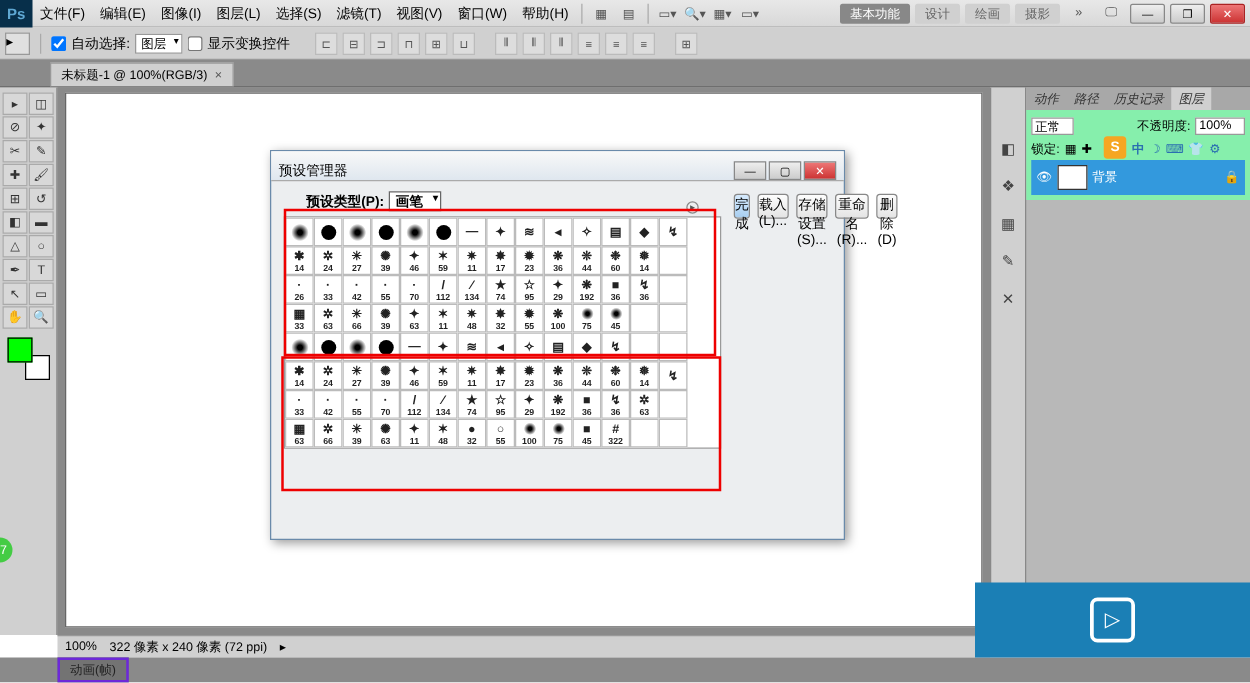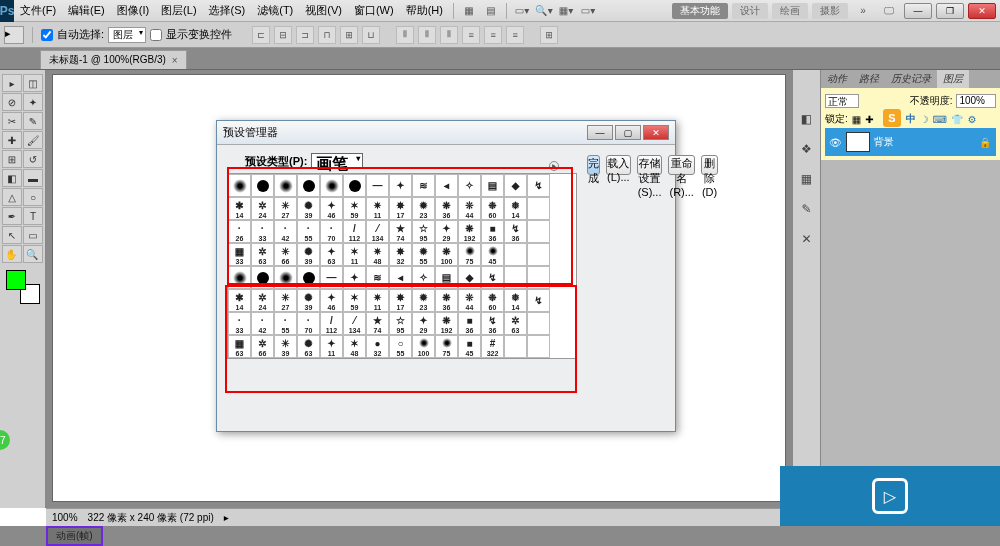--- a/index.html
+++ b/index.html
@@ -1,20 +1,20 @@
 <!DOCTYPE html>
 <html><head>
 <meta charset="utf-8">
 <style>
 * { box-sizing: border-box; margin: 0; padding: 0; font-family: "Microsoft YaHei", Arial, sans-serif; }
 body { width: 1000px; height: 546px; background: #fff; overflow: hidden; position: relative; }
 
 
 .menubar { height: 22px; background: linear-gradient(#e8e8e8,#d8d8d8); display: flex; align-items: center; font-size: 11px; border-bottom: 1px solid #aaa; }
-.ps-logo { width: 14px; height: 22px; background: #072f4a; color: #5fa8d3; display: flex; align-items: center; justify-content: center; font-weight: bold; font-size: 12px; }
+.ps-logo { width: 26px; height: 22px; background: #072f4a; color: #5fa8d3; display: flex; align-items: center; justify-content: center; font-weight: bold; font-size: 12px; }
 .menu-item { padding: 0 6px; cursor: pointer; }
 .menu-sep { width: 1px; height: 16px; background: #aaa; margin: 0 4px; }
 .menu-icon { width: 18px; height: 16px; margin: 0 2px; display: inline-flex; align-items: center; justify-content: center; font-size: 10px; color: #555; }
 .menu-right { margin-left: auto; display: flex; align-items: center; gap: 4px; padding-right: 4px; }
 .pill { background: #888; color: #fff; padding: 1px 8px; font-size: 10px; border-radius: 2px; }
 .pill.light { background: #d0d0d0; color: #666; }
 .winbtn { width: 28px; height: 16px; border: 1px solid #888; background: linear-gradient(#eee,#ccc); border-radius: 2px; font-size: 9px; display: flex; align-items: center; justify-content: center; }
 .winbtn.close { background: linear-gradient(#e77,#c33); color: #fff; border-color: #a22; }
 
 
@@ -44,41 +44,41 @@
 
 
 .right-col { width: 28px; background: #d0d0d0; border-left: 1px solid #888; display: flex; flex-direction: column; align-items: center; padding-top: 40px; gap: 12px; }
 .right-icon { width: 20px; height: 18px; font-size: 12px; color: #444; display: flex; align-items: center; justify-content: center; cursor: pointer; }
 
 
 .panels { width: 180px; background: #b8b8b8; border-left: 1px solid #888; display: flex; flex-direction: column; }
 .panel-tabs { display: flex; height: 18px; background: #a8a8a8; font-size: 10px; }
 .ptab { padding: 2px 6px; cursor: pointer; color: #333; font-style: italic; }
 .ptab.active { background: #d0d0d0; }
-.panel-body { background: #fef9c3; padding: 4px; font-size: 10px; text-align: right; }
+.panel-body { background: #86efac; padding: 4px; font-size: 10px; text-align: right; }
 .panel-row { display: flex; align-items: center; gap: 4px; height: 18px; }
 .sel-small { border: 1px solid #999; background: #fff; padding: 0 10px 0 2px; font-size: 10px; height: 14px; }
 .layer-row { background: #3399dd; color: #fff; height: 28px; display: flex; align-items: center; gap: 4px; padding: 0 4px; font-size: 10px; }
 .layer-thumb { width: 24px; height: 20px; background: #fff; border: 1px solid #333; }
 .orange-badge { position: absolute; background: #f5a623; color: #fff; width: 18px; height: 18px; border-radius: 3px; font-size: 11px; font-weight: bold; display: flex; align-items: center; justify-content: center; }
 
 
 .dialog { position: absolute; left: 216px; top: 120px; width: 460px; height: 312px; background: #eceef0; border: 1px solid #6a8aaa; box-shadow: 2px 2px 8px rgba(0,0,0,.4); }
-.dlg-title { height: 24px; background: linear-gradient(#f8f8f8,#dfe7ef); display: flex; align-items: center; padding: 0 6px; font-size: 11px; border-bottom: 1px solid #aaa; gap: 11px; }
+.dlg-title { height: 24px; background: linear-gradient(#f8f8f8,#dfe7ef); display: flex; align-items: flex-end; padding: 0 6px; font-size: 11px; border-bottom: 1px solid #aaa; gap: 11px; }
 .dlg-title-text { flex: 1; }
 .dlg-btns { display: flex; gap: 2px; }
 .dlg-winbtn { width: 26px; height: 15px; border: 1px solid #888; background: linear-gradient(#eee,#ccc); font-size: 9px; display: flex; align-items: center; justify-content: center; }
 .dlg-winbtn.close { background: linear-gradient(#e77,#c33); color: #fff; }
 .dlg-body { padding: 6px 10px; display: flex; gap: 10px; }
 .dlg-left { flex: 1; font-weight: bold; }
 .dlg-right { width: 78px; display: flex; flex-direction: row; gap: 6px; padding-top: 4px; }
 .btn { height: 20px; border: 1px solid #888; background: linear-gradient(#fdfdfd,#e4e4e4); font-size: 11px; border-radius: 3px; cursor: pointer; }
 .btn.primary { background: linear-gradient(#d6eafd,#a8cef0); }
 .type-row { display: flex; align-items: center; gap: 4px; font-size: 11px; margin: 2px 0 4px 18px; }
-.type-sel { border: 1px solid #666; background: #fff; padding: 0 14px 0 4px; height: 16px; position: relative; font-size: 16px; }
+.type-sel { border: 1px solid #666; background: #fff; padding: 0 14px 0 4px; height: 16px; position: relative; font-size: 11px; }
 .type-sel::after { content: "▾"; position: absolute; right: 2px; font-size: 8px; }
 .brush-grid-wrap { border: 1px solid #999; background: #fff; max-height: 224px; overflow: hidden; }
 .brush-grid { display: grid; grid-template-columns: repeat(14, 23px); }
 .brush { width: 23px; height: 23px; border: 1px solid #bbb; display: flex; flex-direction: column; align-items: center; justify-content: center; font-size: 7px; position: relative; background: #fff; cursor: pointer; }
 .brush .icon { flex: 1; display: flex; align-items: center; justify-content: center; font-size: 10px; color: #222; }
 .brush .num { font-size: 7px; color: #222; line-height: 7px; }
 .hardcircle { width: 12px; height: 12px; background: #000; border-radius: 50%; }
 .softcircle { width: 14px; height: 14px; background: radial-gradient(#000 20%, transparent 70%); border-radius: 50%; }
 .softcircle.sm { width: 10px; height: 10px; }
 .redbox { position: absolute; border: 2px solid #e00; pointer-events: none; }

